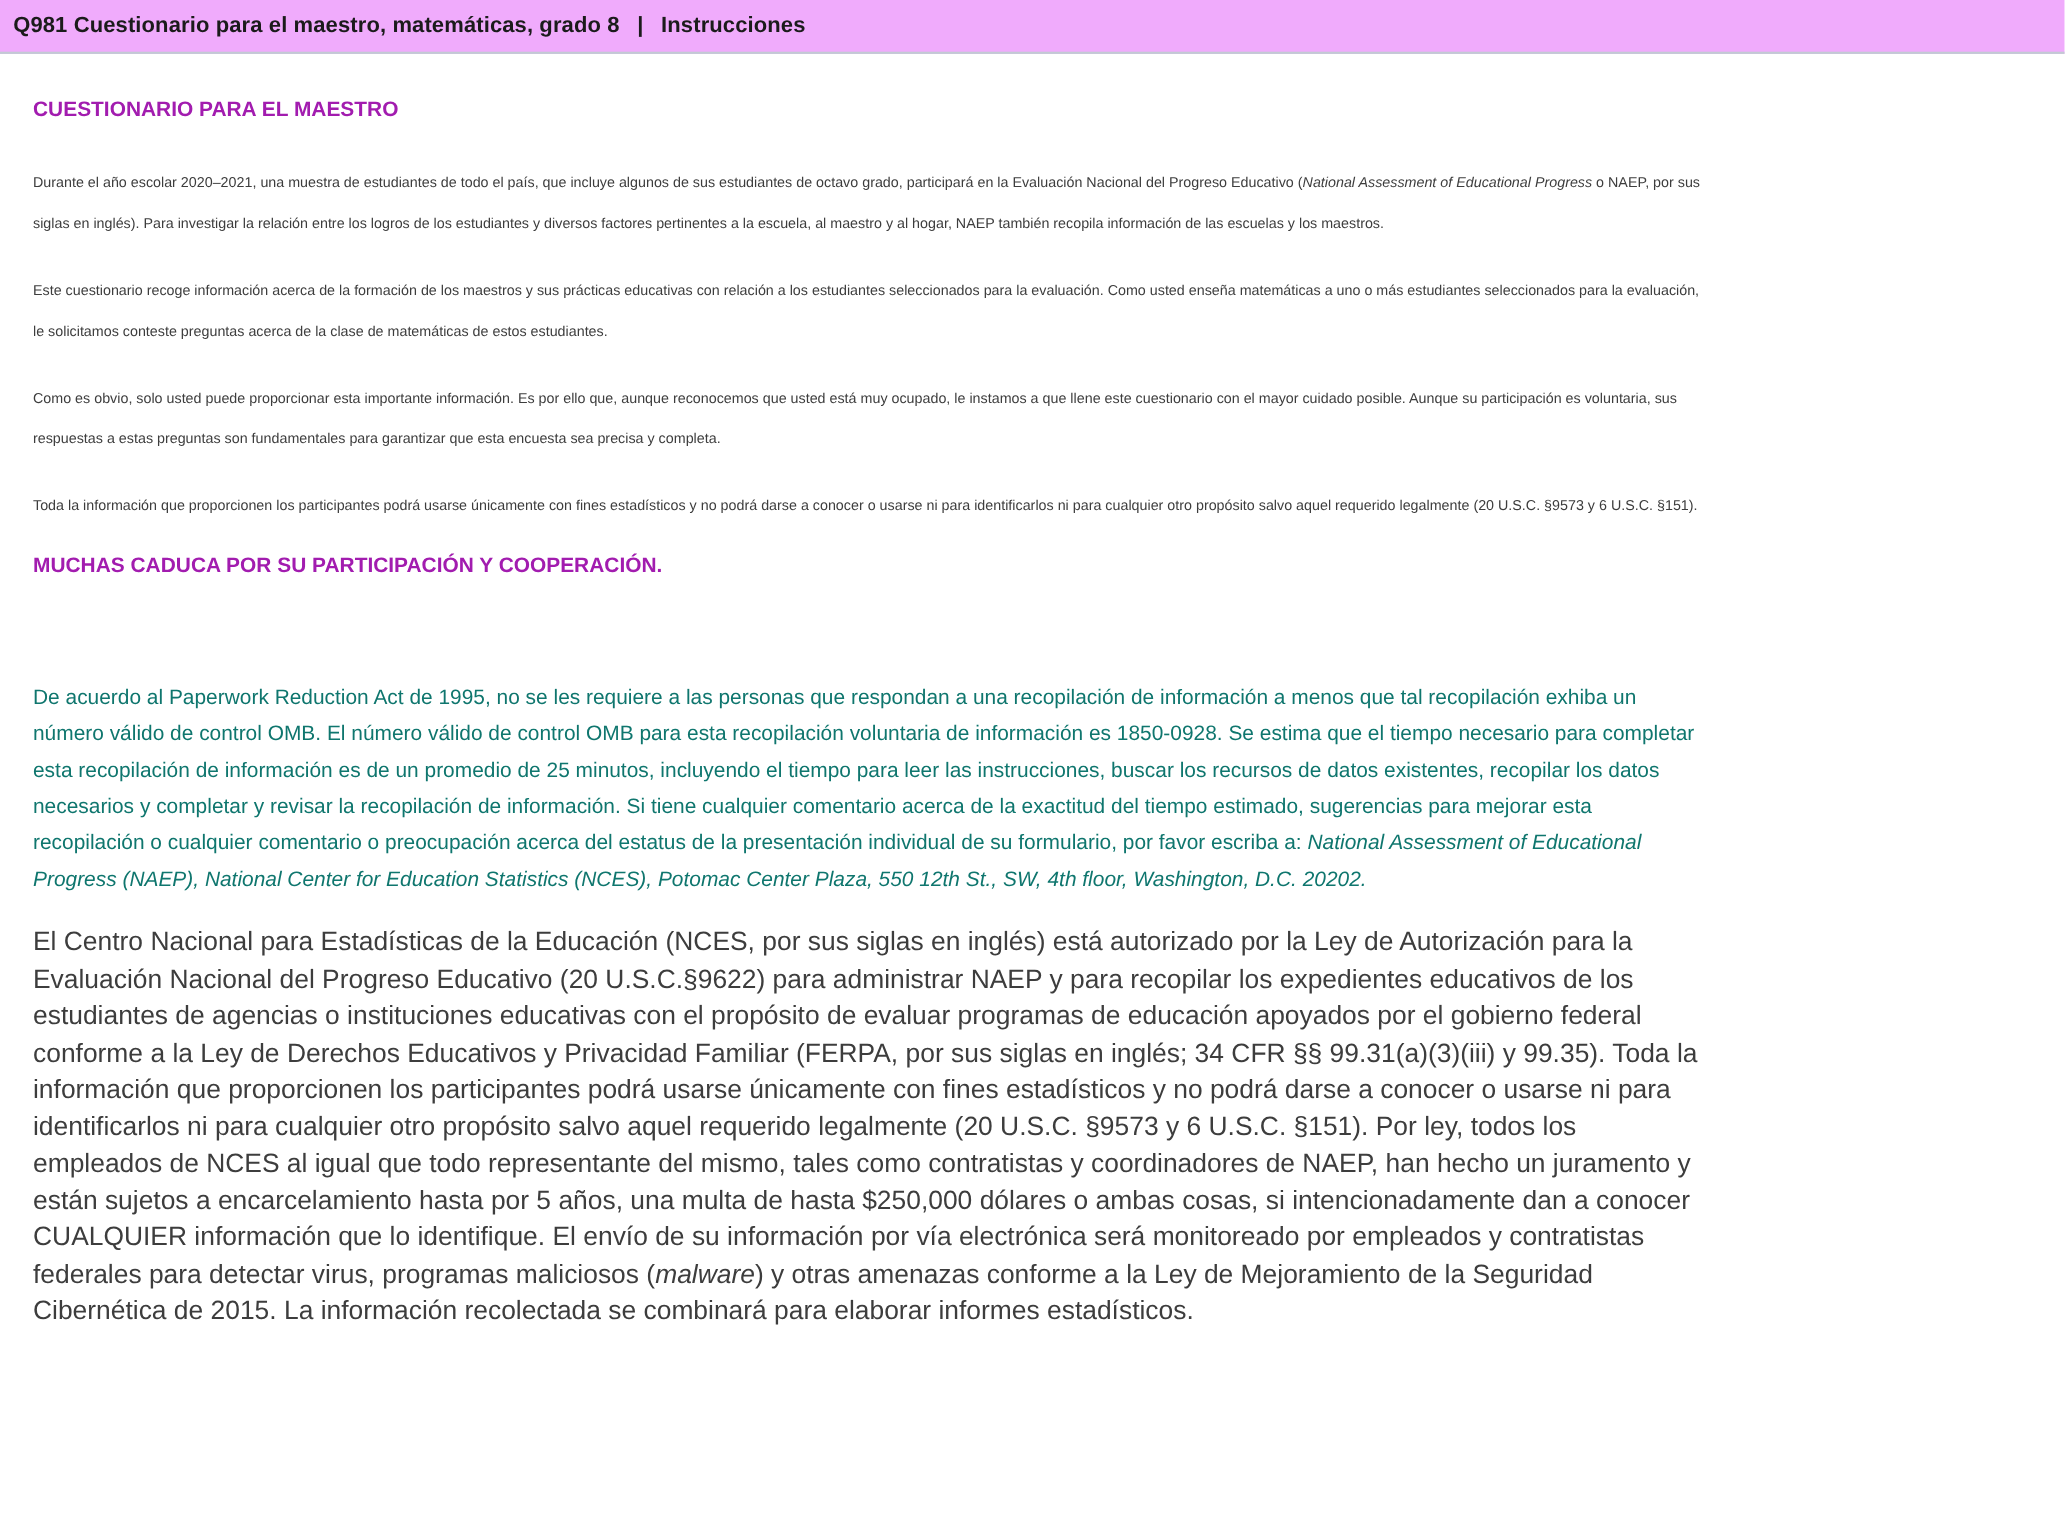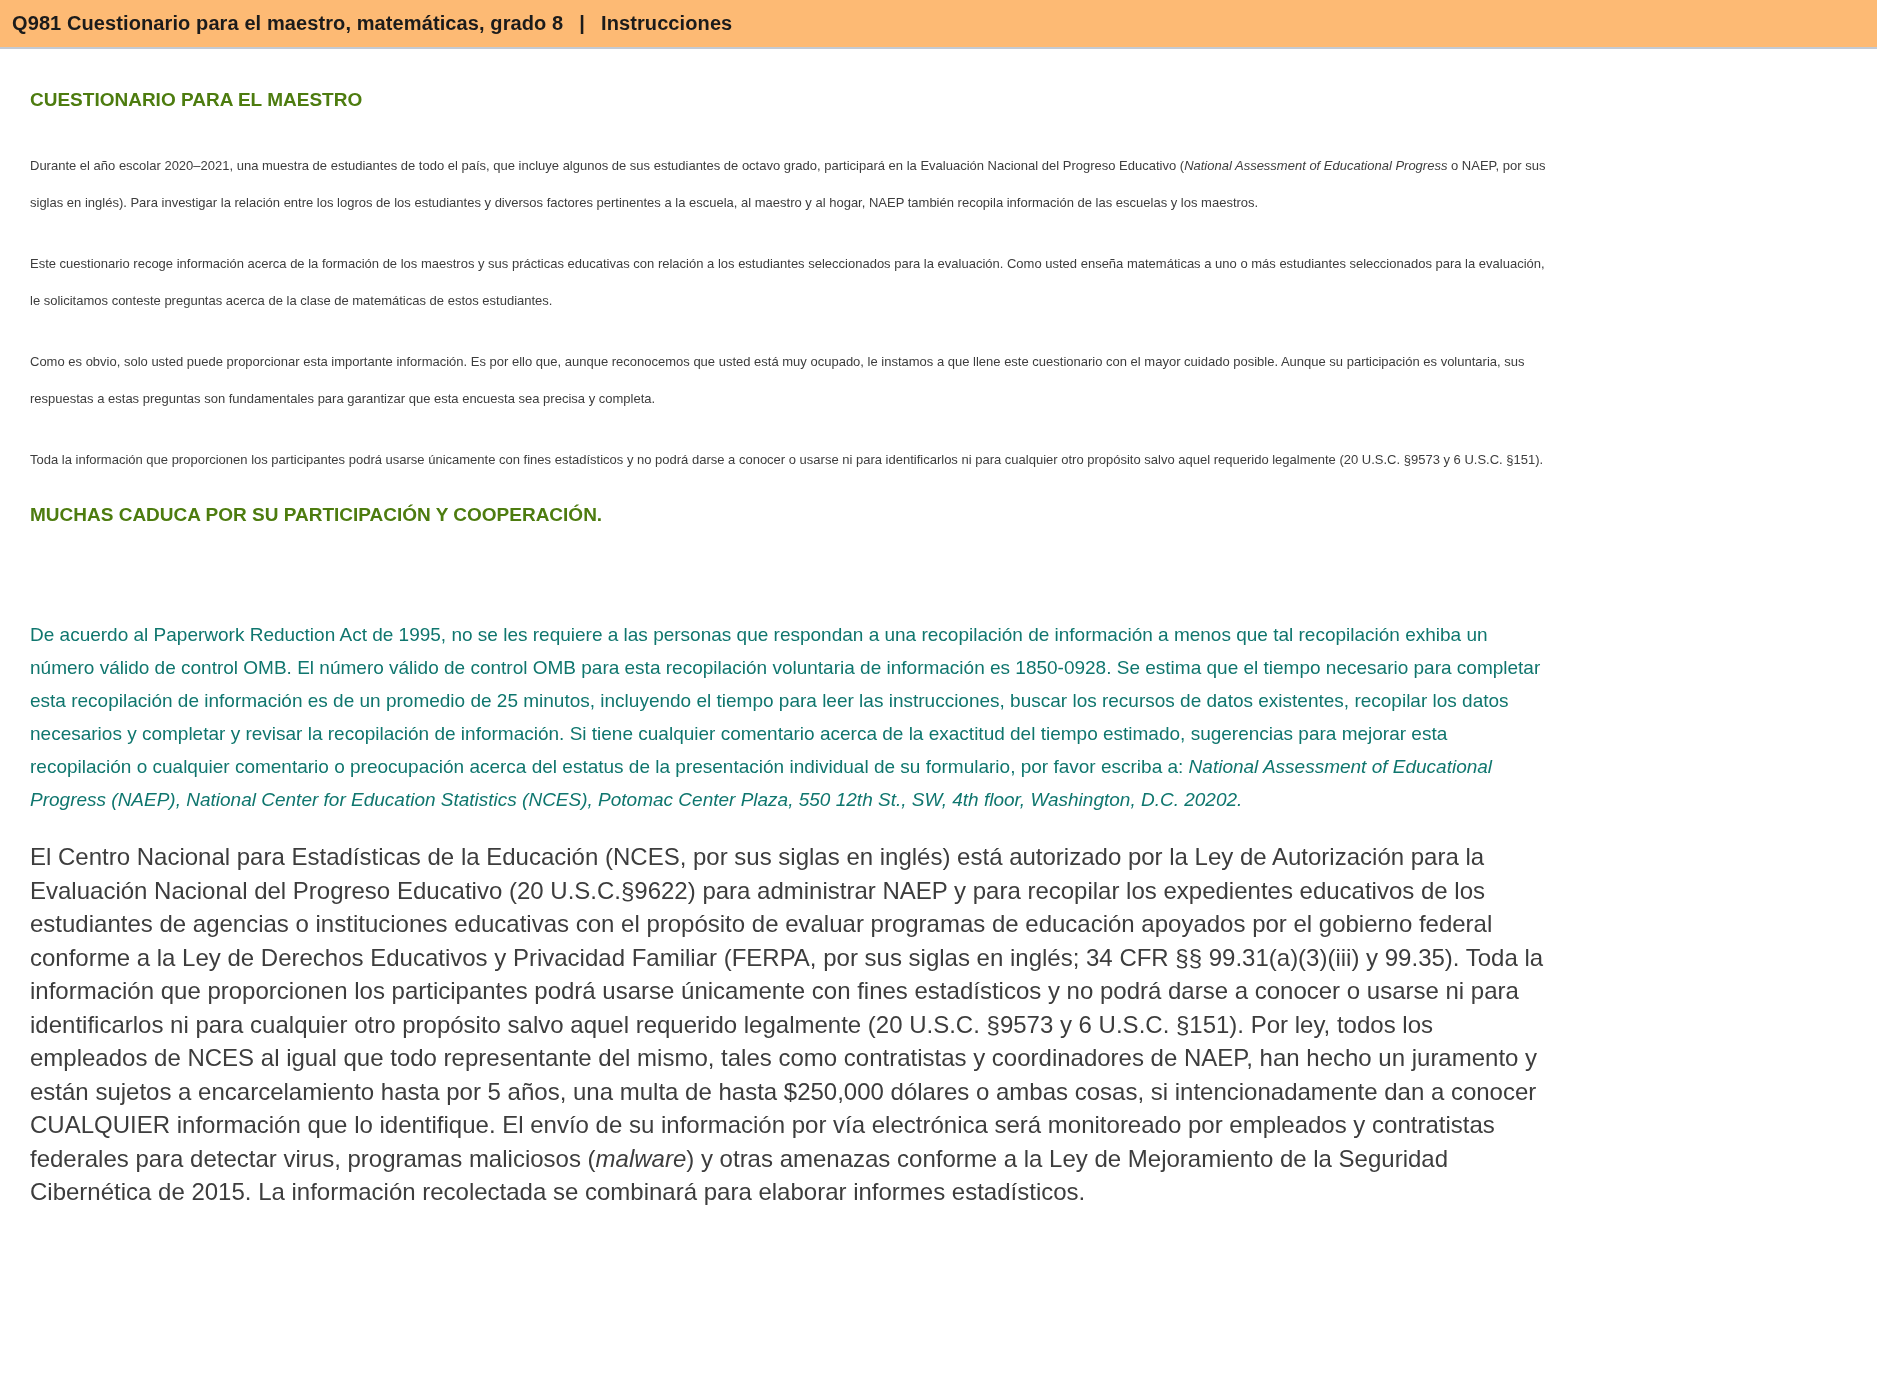--- a/index.html
+++ b/index.html
@@ -31,21 +31,21 @@
     font-weight: 600;
   }
   
   .doc {
     width: 1522px;
     margin-left: 30px;
     padding-top: 38px;
     color: #3d3d3d;
   }
   .doc-heading {
-    color: #4d7c0f;
+    color: #a21caf;
     font-weight: 700;
   }
   .heading-md {
     font-size: 19px;
     line-height: 26px;
     margin: 0 0 34px 0;
   }
   .heading-lg {
     font-size: 21.5px;
     line-height: 28px;
@@ -73,21 +73,21 @@
   .extra-space {
     margin-top: 90px;
   }
   .para em {
     font-style: italic;
   }
 </style>
 </head>
 <body>
 
-<header class="app-header" style="background: #fdba74; border-bottom-color: rgb(195, 202, 212); color: rgb(27, 27, 27);">
+<header class="app-header" style="background: #f0abfc; border-bottom-color: rgb(195, 202, 212); color: rgb(27, 27, 27);">
   <span>Q981 Cuestionario para el maestro, matemáticas, grado 8</span>
   <span class="sep">|</span>
   <span>Instrucciones</span>
 </header>
 
 <main class="doc">
     <h2 class="doc-heading heading-md">CUESTIONARIO PARA EL MAESTRO</h2>
     <p class="para para-body"><span>Durante el año escolar 2020–2021, una muestra de estudiantes de todo el país, que incluye algunos de sus estudiantes de octavo grado, participará en la Evaluación Nacional del Progreso Educativo (</span><em>National Assessment of Educational Progress</em><span> o NAEP, por sus siglas en inglés). Para investigar la relación entre los logros de los estudiantes y diversos factores pertinentes a la escuela, al maestro y al hogar, NAEP también recopila información de las escuelas y los maestros.</span></p>
     <p class="para para-body"><span>Este cuestionario recoge información acerca de la formación de los maestros y sus prácticas educativas con relación a los estudiantes seleccionados para la evaluación. Como usted enseña matemáticas a uno o más estudiantes seleccionados para la evaluación, le solicitamos conteste preguntas acerca de la clase de matemáticas de estos estudiantes.</span></p>
     <p class="para para-body"><span>Como es obvio, solo usted puede proporcionar esta importante información. Es por ello que, aunque reconocemos que usted está muy ocupado, le instamos a que llene este cuestionario con el mayor cuidado posible. Aunque su participación es voluntaria, sus respuestas a estas preguntas son fundamentales para garantizar que esta encuesta sea precisa y completa.</span></p>

